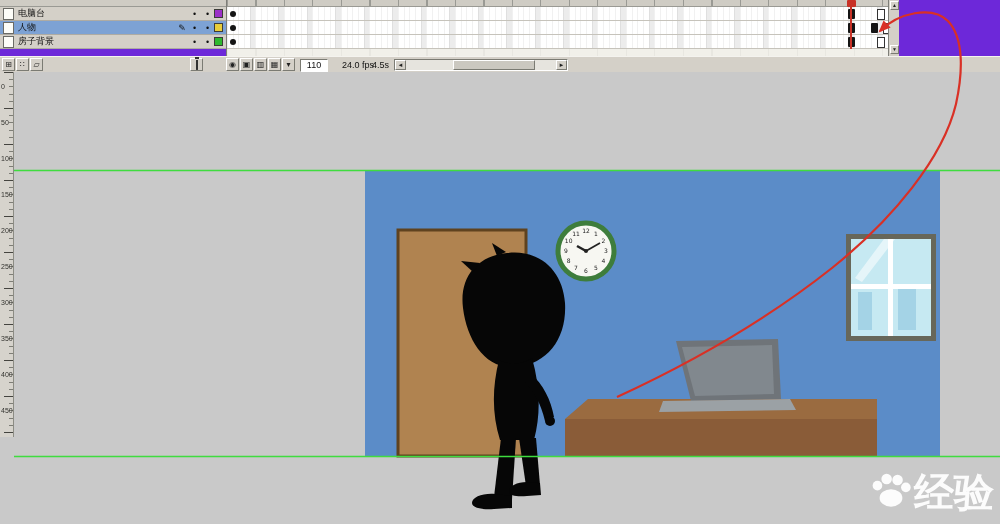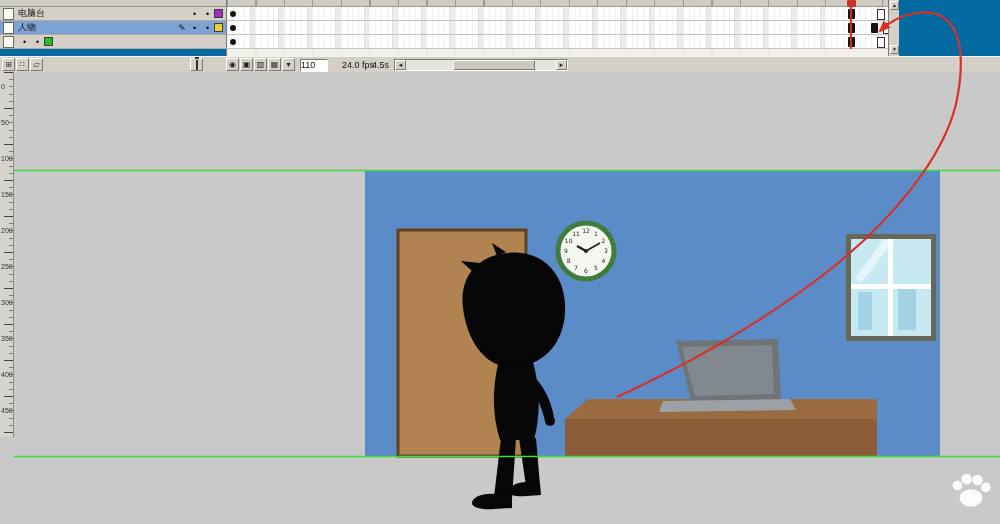--- a/index.html
+++ b/index.html
@@ -22,21 +22,21 @@
     background:
       repeating-linear-gradient(180deg,#44443f 0 1px,transparent 1px 36px) right top/9px 437px no-repeat,
       repeating-linear-gradient(180deg,#7d7d76 0 1px,transparent 1px 7.2px) right top/4px 437px no-repeat,
       #d6d3cc;
     border-right:1px solid #8c8c84;box-sizing:border-box;}
   .vlab{position:absolute;left:1px;font-size:7px;color:#33332f;}
   #ruler-corner{position:absolute;left:0;top:72;width:14px;height:15px;background:#d4d0c8;
     border-right:1px solid #8c8c84;border-bottom:1px solid #8c8c84;box-sizing:border-box;z-index:3;}
 
   
-  #timeline{position:absolute;left:0;top:0;width:1000px;height:72px;background:#0369a1;
+  #timeline{position:absolute;left:0;top:0;width:1000px;height:72px;background:#6d28d9;
     border-bottom:1px solid #7e7e78;box-sizing:border-box;z-index:3;padding-left:20px;}
   #layers-col{position:absolute;left:0;top:0;width:226px;height:56px;}
   #layers-header{height:7px;background:#cfccc4;border-bottom:1px solid #9a9a94;box-sizing:border-box;}
   .layer-row{display:flex;align-items:center;height:14px;font-size:9px;color:#111;
     background:#d4d0c8;border-bottom:1px solid #aeaba3;box-sizing:border-box;padding:0 3px;}
   .layer-row.active{background:#7da2d4;}
   .layer-icon{width:9px;height:10px;background:#fdfdf8;border:1px solid #6b6b66;margin-right:4px;flex:none;}
   .layer-name{flex:1;white-space:nowrap;overflow:hidden;}
   .pencil{display:none;width:12px;text-align:center;font-size:9px;}
   .layer-row.active .pencil{display:inline-block;}
@@ -67,21 +67,21 @@
   #tl-footer{position:absolute;left:0;top:56px;width:1000px;height:16px;background:#d4d0c8;
     border-top:1px solid #f4f3ef;box-sizing:border-box;z-index:6;}
   .tl-btn{position:absolute;top:1px;width:13px;height:13px;background:#d4d0c8;
     border:1px solid;border-color:#fff #7b7b73 #7b7b73 #fff;font-size:8px;line-height:11px;
     text-align:center;color:#222;box-sizing:border-box;cursor:default;}
   .trash{position:relative;width:7px;height:8px;border:1px solid #333;border-top:none;
     border-radius:0 0 2px 2px;margin:3px auto 0;}
   .trash::before{content:'';position:absolute;top:-3px;left:-2px;right:-2px;height:2px;background:#333;}
   .status-text{position:absolute;top:3px;font-size:9px;color:#111;}
   #frame-field{position:absolute;top:2px;width:26px;height:11px;background:#fff;
-    border:1px solid;border-color:#7b7b73 #fff #fff #7b7b73;font-size:9px;text-align:left;line-height:11px;color:#111;}
+    border:1px solid;border-color:#7b7b73 #fff #fff #7b7b73;font-size:9px;text-align:center;line-height:11px;color:#111;}
   #hscroll{position:absolute;left:394px;top:2px;width:174px;height:12px;background:#e6e4de;
     border:1px solid;border-color:#7b7b73 #fff #fff #7b7b73;box-sizing:border-box;}
   .sc-arrow{position:absolute;top:0;width:11px;height:10px;background:#d4d0c8;
     border:1px solid;border-color:#fff #7b7b73 #7b7b73 #fff;font-size:6px;line-height:9px;text-align:center;color:#222;box-sizing:border-box;}
   #hscroll-thumb{position:absolute;left:58px;top:0;width:82px;height:10px;background:#cbc8c0;
     border:1px solid;border-color:#fff #7b7b73 #7b7b73 #fff;box-sizing:border-box;}
 
   
   #annotation{position:absolute;left:0;top:0;z-index:8;pointer-events:none;}
   #watermark{position:absolute;right:6px;bottom:10px;z-index:7;color:#fff;text-align:left;opacity:.96;}
@@ -222,20 +222,21 @@
         <span class="layer-icon"></span>
         <span class="layer-name">人物</span>
         <span class="pencil">✎</span>
         <span class="ldot">•</span>
         <span class="ldot">•</span>
         <span class="swatch" id="swatch-1" style="background: rgb(232, 205, 58);"></span>
       </div>
 
       <div class="layer-row" id="layer-row-2">
         <span class="layer-icon"></span>
+        <span class="layer-name">房子背景</span>
 
         <span class="ldot">•</span>
         <span class="ldot">•</span>
         <span class="swatch" id="swatch-2" style="background: rgb(46, 184, 46);"></span>
       </div>
     </div>
 
     <div id="frames-col">
       <div id="frames-header">
         <div id="playhead-handle" style="left: 620.3px;"></div>
@@ -300,16 +301,17 @@
 
   <div id="watermark">
     <div class="brand">
       <svg width="42" height="40" viewBox="0 0 48 44" fill="#ffffff">
         <ellipse cx="24" cy="31" rx="13" ry="10"></ellipse>
         <circle cx="8.5" cy="17" r="5.5"></circle>
         <circle cx="19" cy="9.5" r="6"></circle>
         <circle cx="31.5" cy="10.5" r="6"></circle>
         <circle cx="41" cy="19" r="5.5"></circle>
       </svg>
+      <span>经验</span>
     </div>
   </div>
 
 </div>
 
 </body></html>

